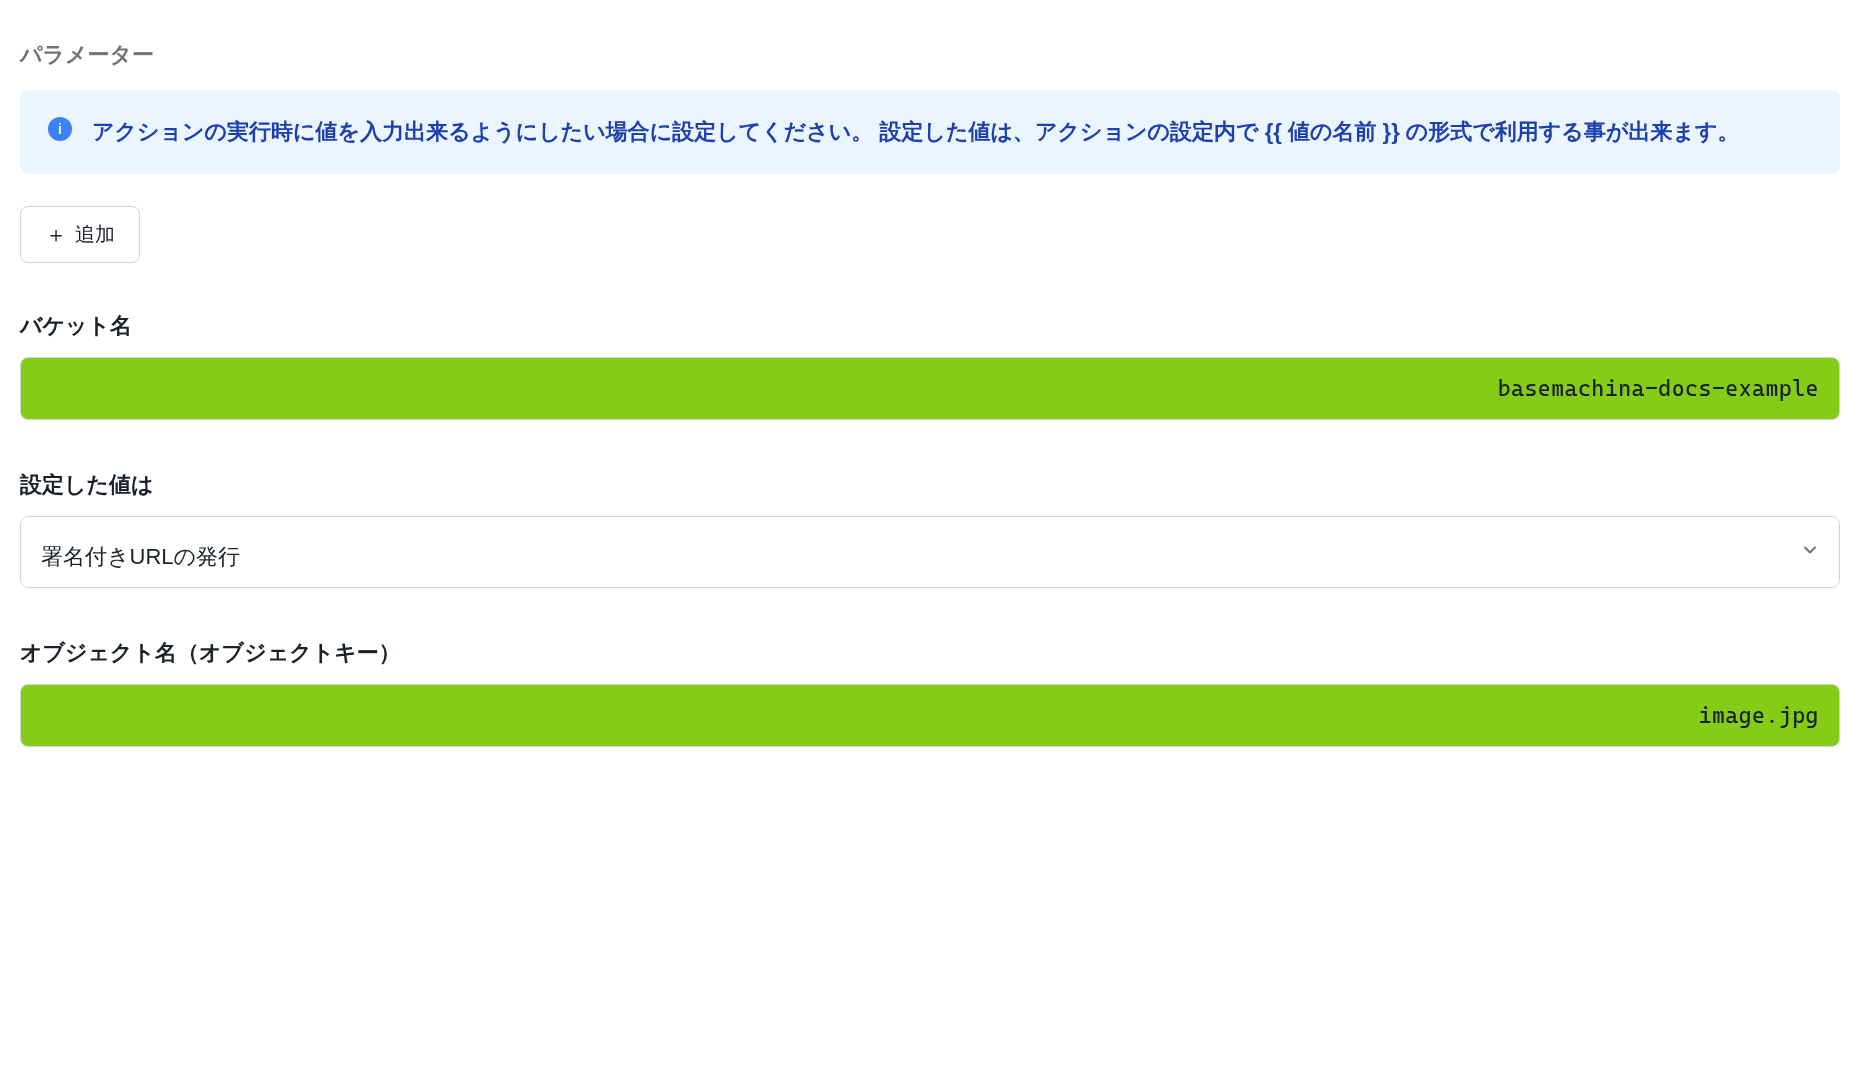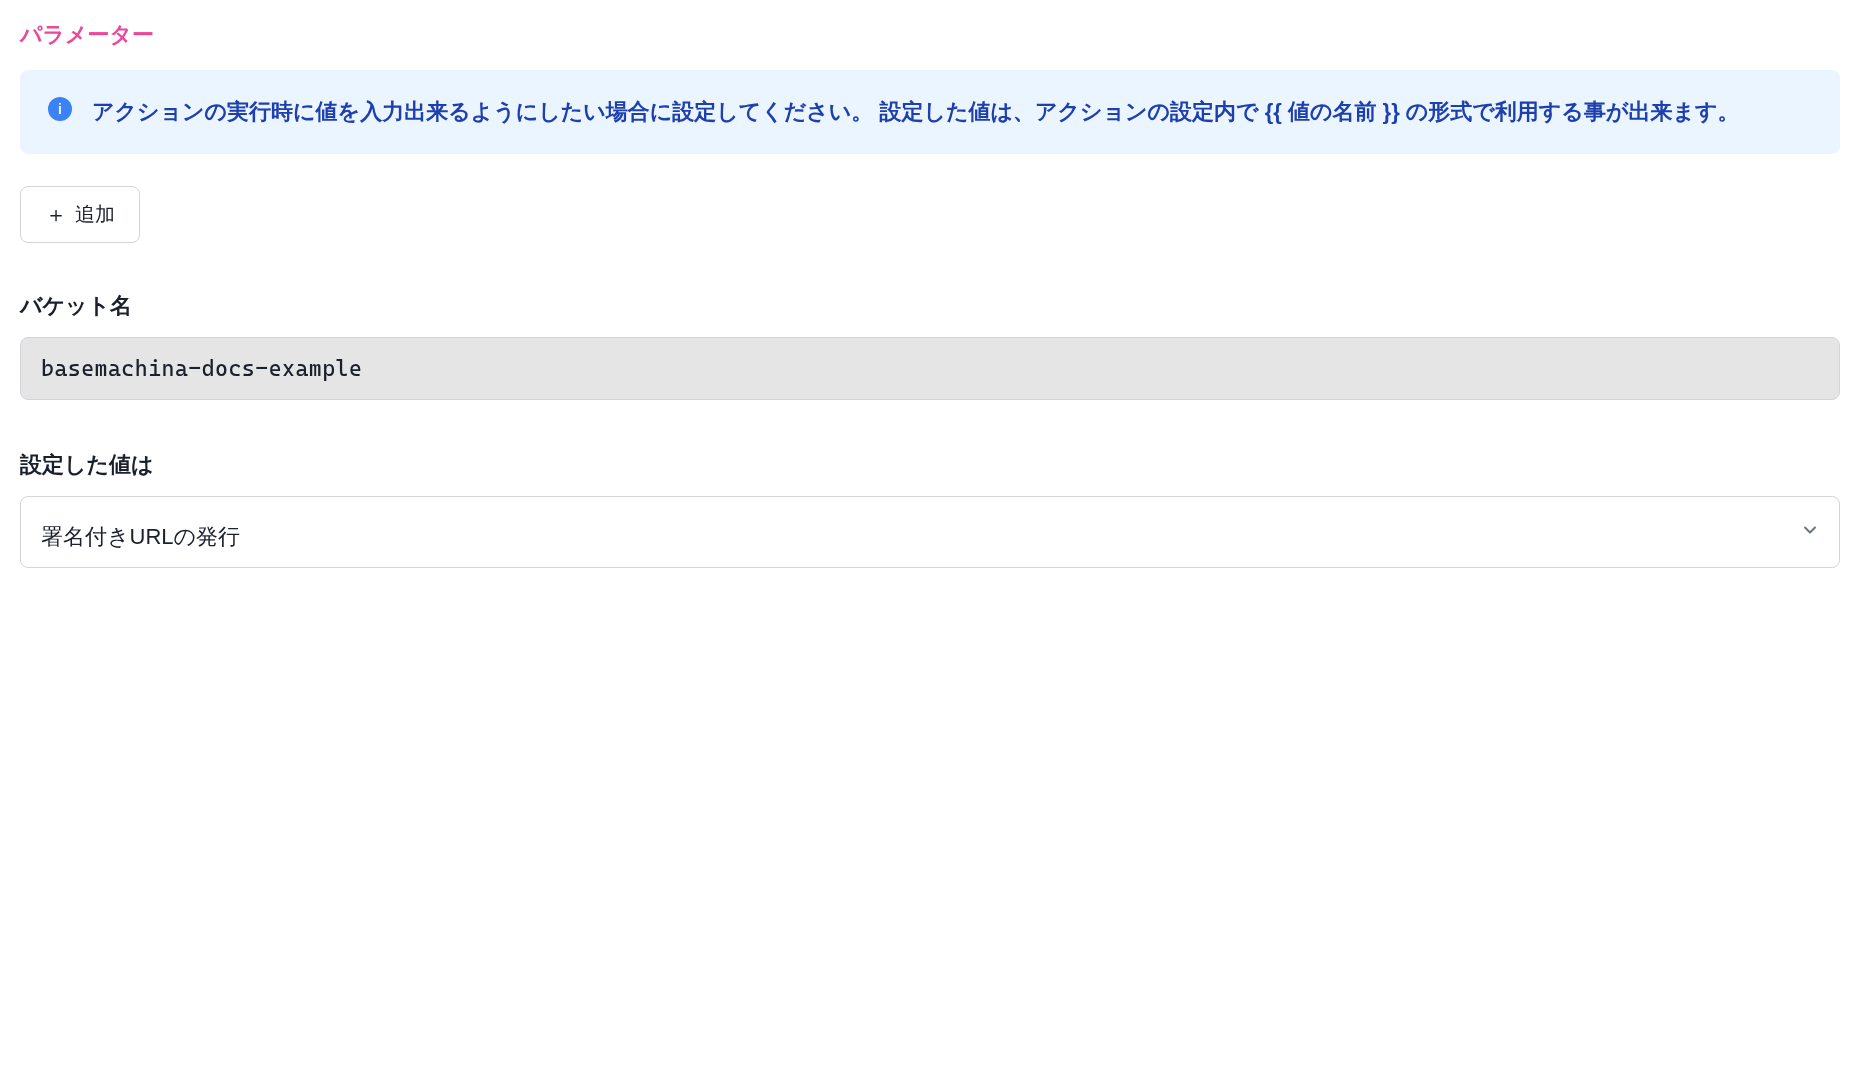--- a/index.html
+++ b/index.html
@@ -13,22 +13,23 @@
       padding: 20px;
       color: #1a202c;
       width: 1862px;
     }
     .container {
       max-width: 1820px;
     }
     .section-title {
       font-size: 22px;
       font-weight: 700;
-      color: #ec4899;
+      color: #737373;
       margin-bottom: 20px;
+      margin-top: 20px;
     }
     .info-box {
       background: #ebf5ff;
       border-radius: 8px;
       padding: 24px 28px;
       display: flex;
       align-items: flex-start;
       gap: 20px;
       margin-bottom: 32px;
     }
@@ -81,22 +82,23 @@
       display: block;
     }
     .text-input {
       width: 100%;
       padding: 18px 20px;
       border: 1px solid #d1d5db;
       border-radius: 8px;
       font-size: 22px;
       font-family: "SF Mono", Monaco, "Cascadia Code", "Roboto Mono", Consolas, monospace;
       color: #1a202c;
-      background: #e5e5e5;
+      background: #84cc16;
       letter-spacing: 0.5px;
+      text-align: right;
     }
     .select-wrapper {
       position: relative;
       width: 100%;
     }
     .select-input {
       width: 100%;
       padding: 27px 50px 18px 20px;
       border: 1px solid #d1d5db;
       border-radius: 8px;
@@ -143,14 +145,18 @@
         <option>署名付きURLの発行</option>
       </select>
       <span class="select-chevron">
         <svg width="20" height="20" viewBox="0 0 20 20" fill="none">
           <path d="M5 7.5L10 12.5L15 7.5" stroke="currentColor" stroke-width="2" stroke-linecap="round" stroke-linejoin="round"></path>
         </svg>
       </span>
     </div>
   </div>
 
+  <div class="field-group">
+    <label class="field-label">オブジェクト名（オブジェクトキー）</label>
+    <input type="text" class="text-input" value="image.jpg" style="">
+  </div>
 
 </div>
 
 </body></html>

